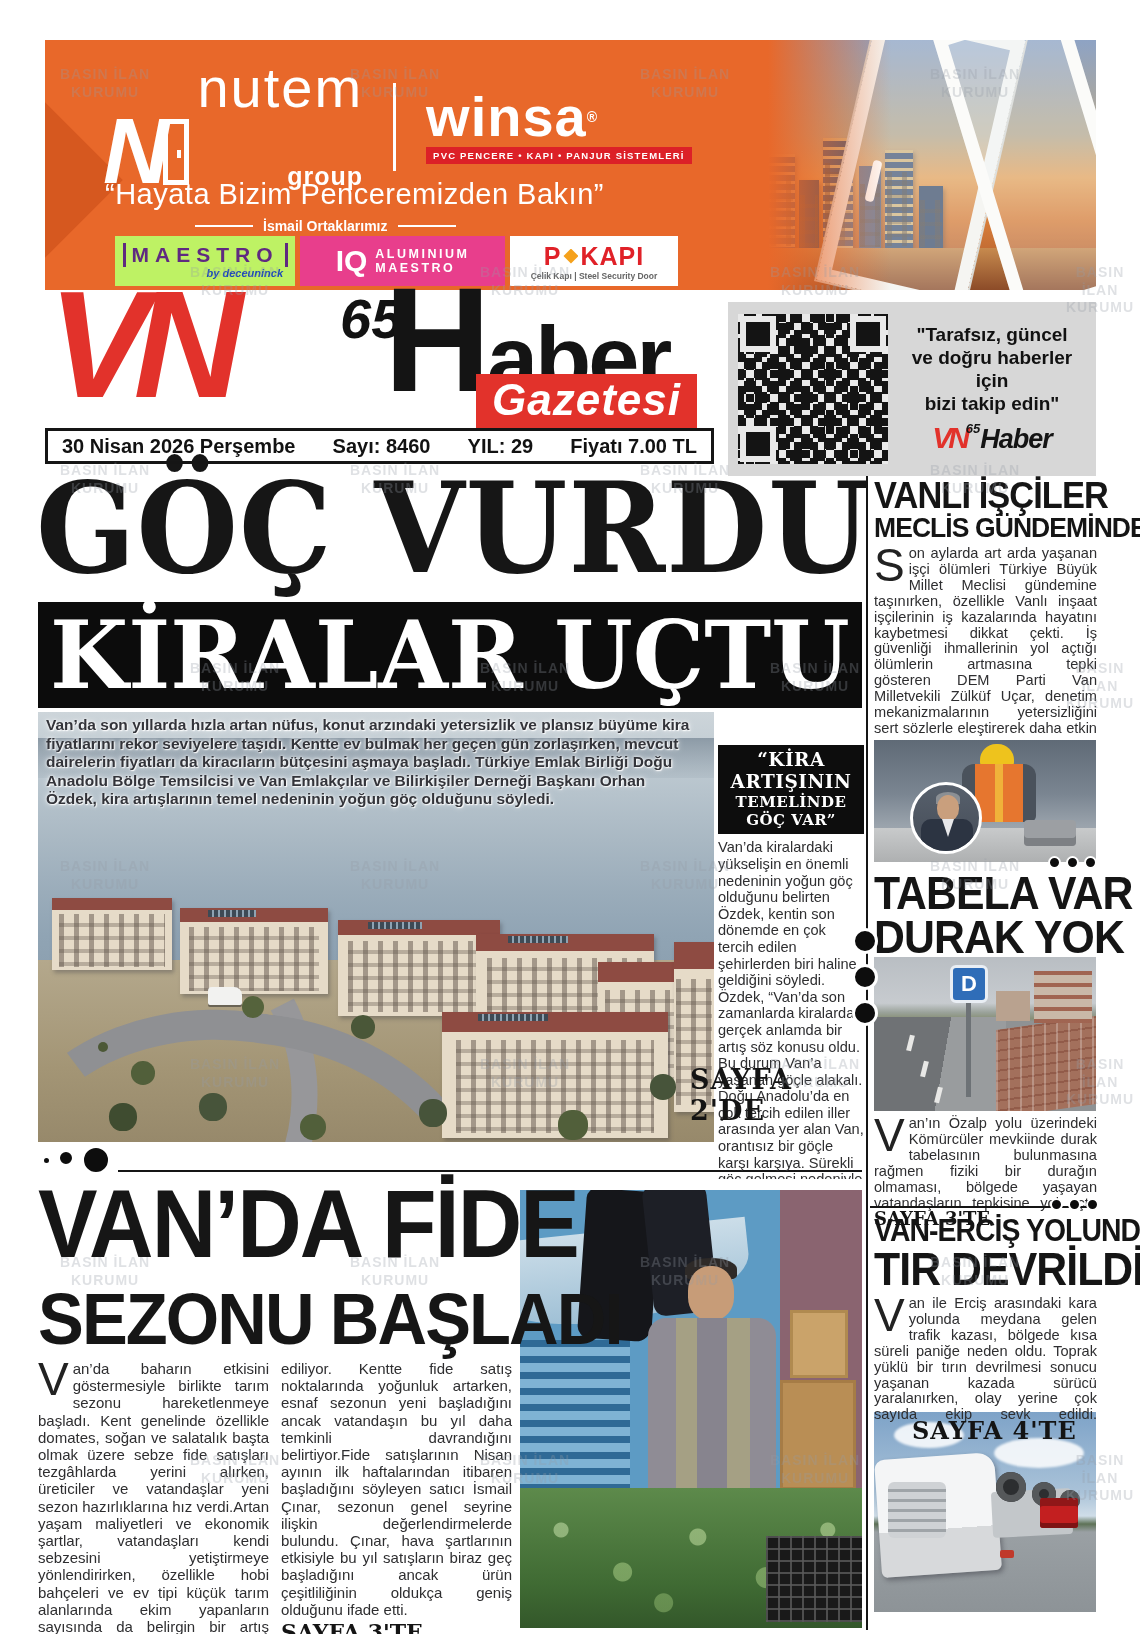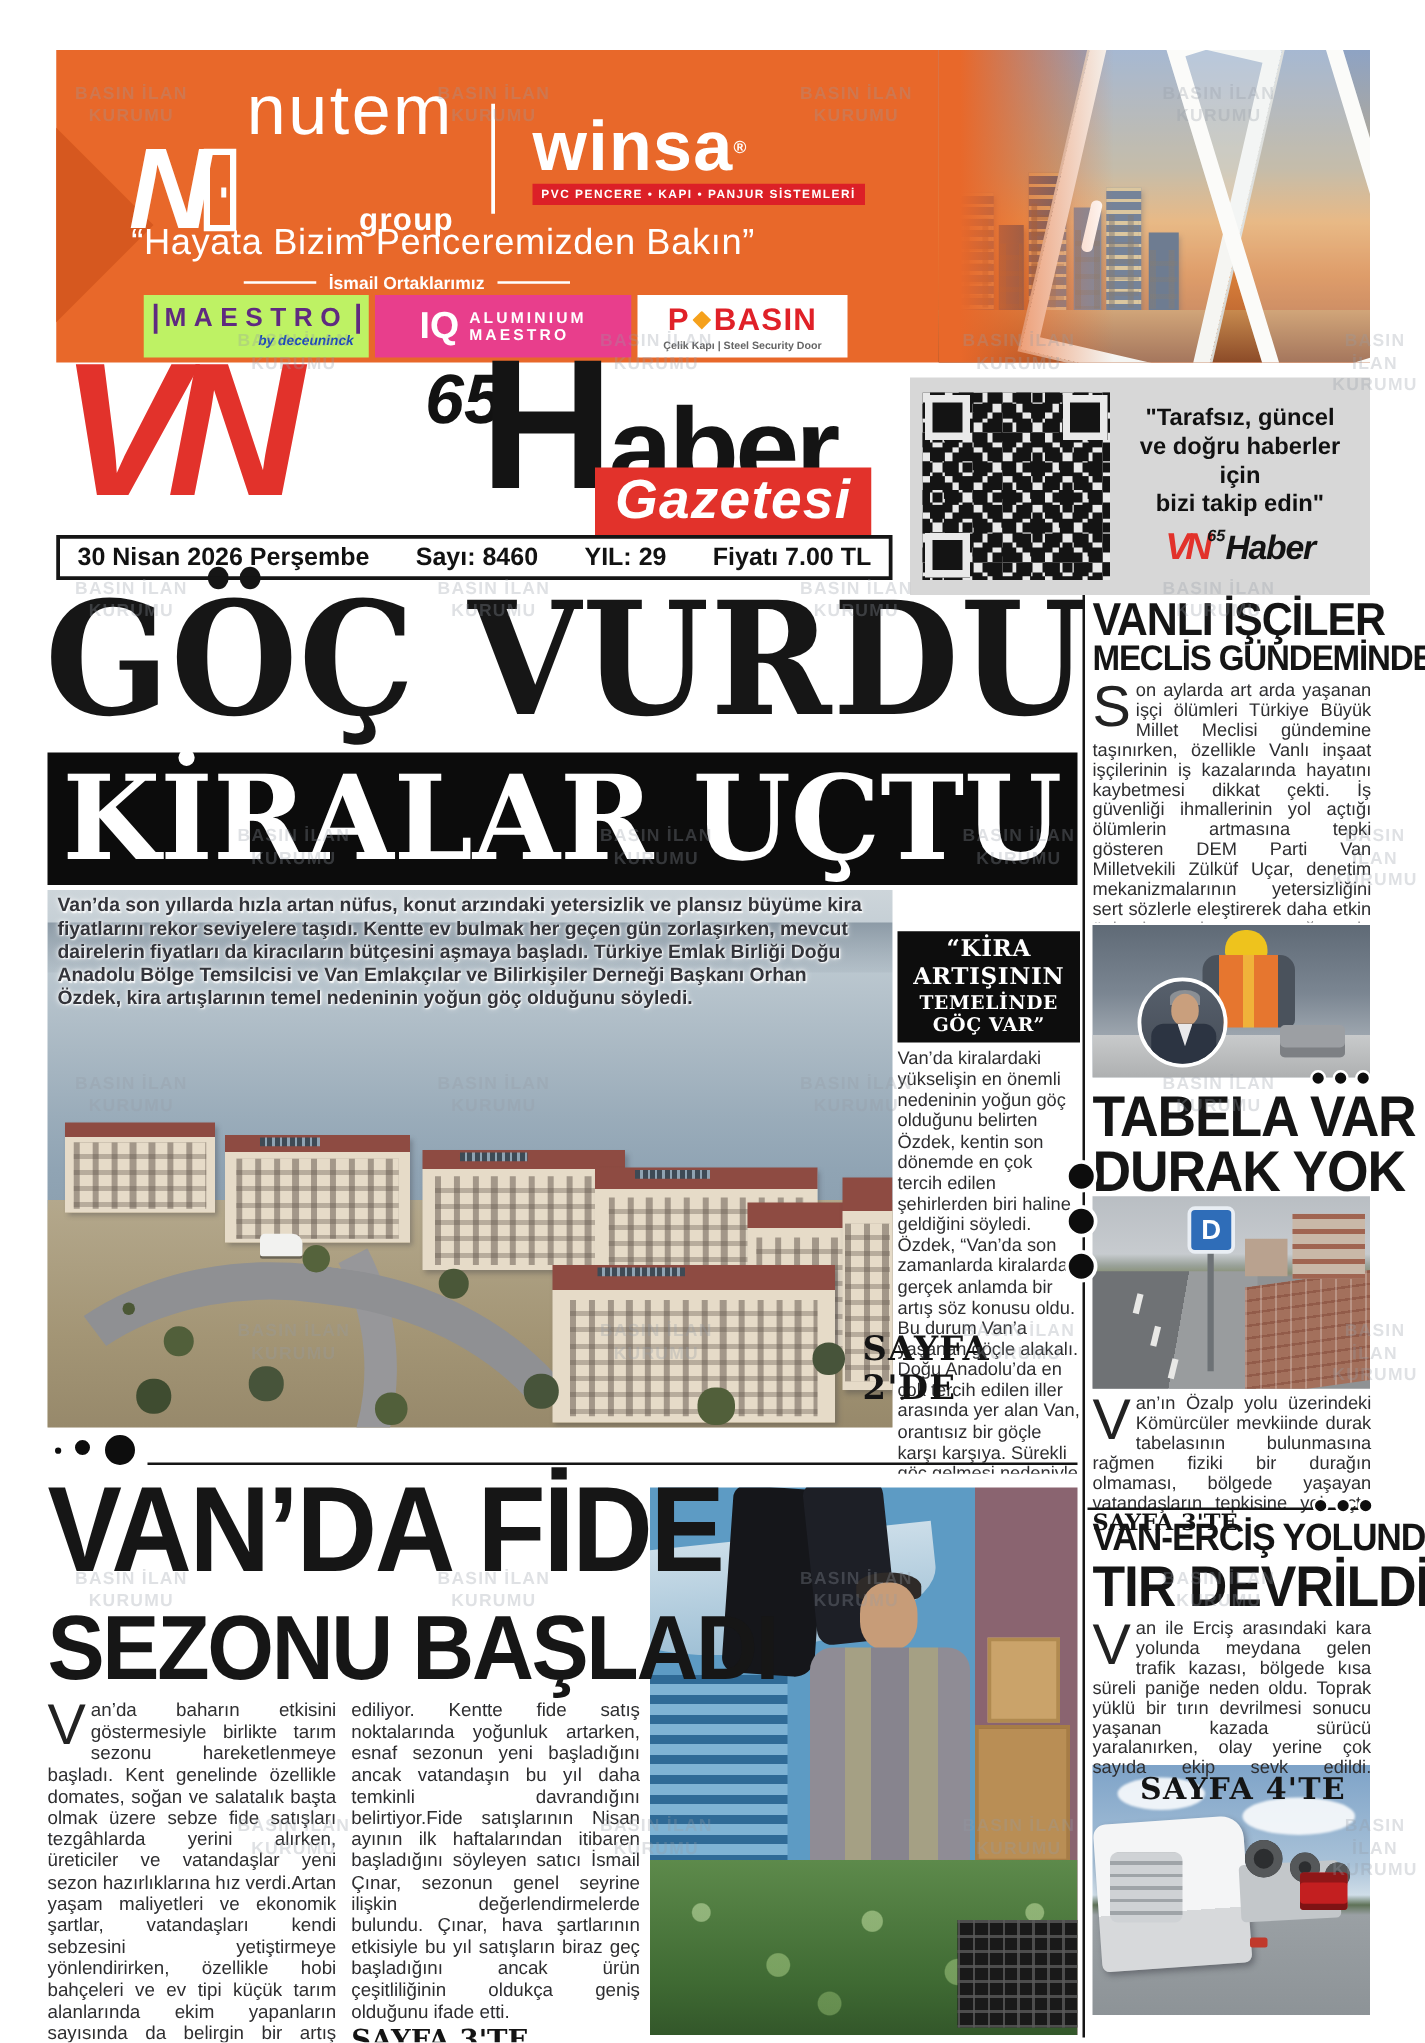--- a/index.html
+++ b/index.html
@@ -292,21 +292,21 @@
           <span class="sb">by deceuninck</span>
         </div>
         <div class="partner p-iq">
           <span class="nm">IQ</span>
           <span class="ln"><span>ALUMINIUM</span><br><span>MAESTRO</span></span>
         </div>
         <div class="partner p-portal">
           <span class="nm">
               <span>P</span>
               <span class="osq"></span>
-              <span>BASIN</span>
+              <span>KAPI</span>
             </span>
           <span class="sb">Çelik Kapı | Steel Security Door</span>
         </div>
       </div>
 
     </div>
   </div>
 
   <div class="logo">
     <span class="logo-vn">VN</span>

